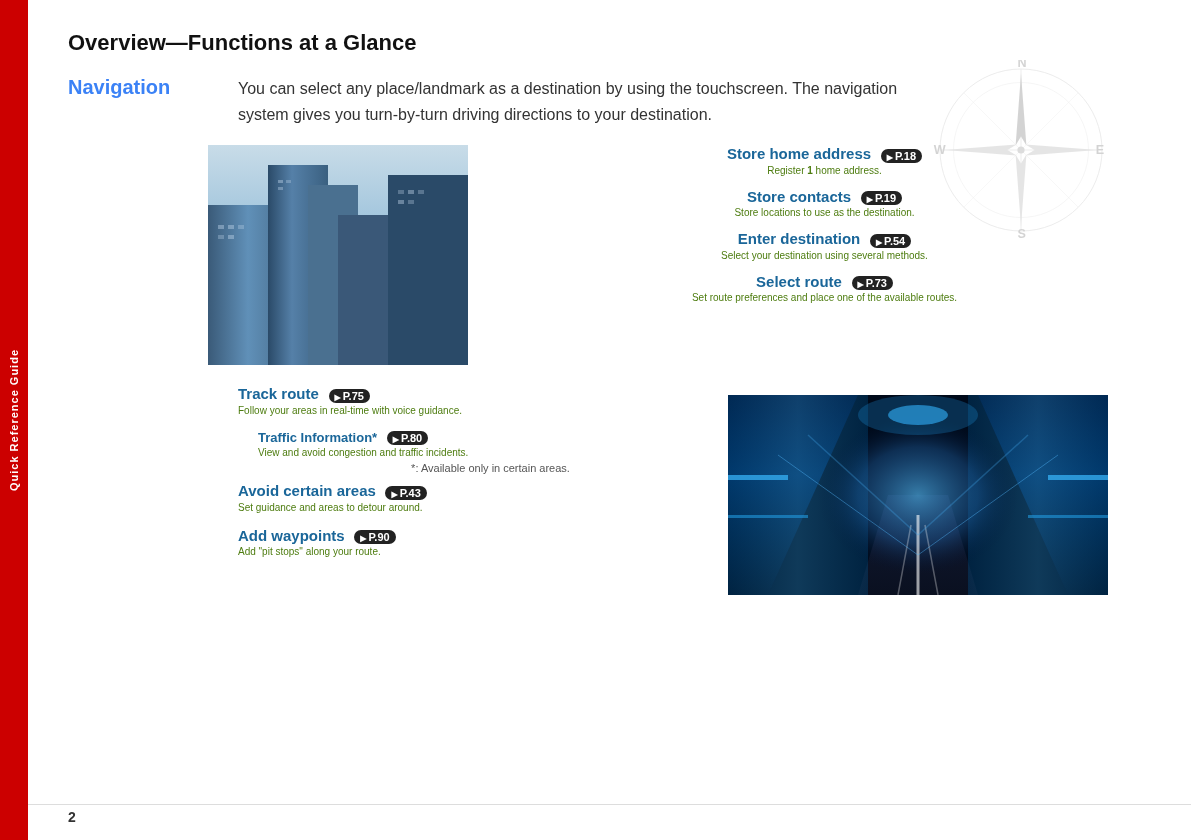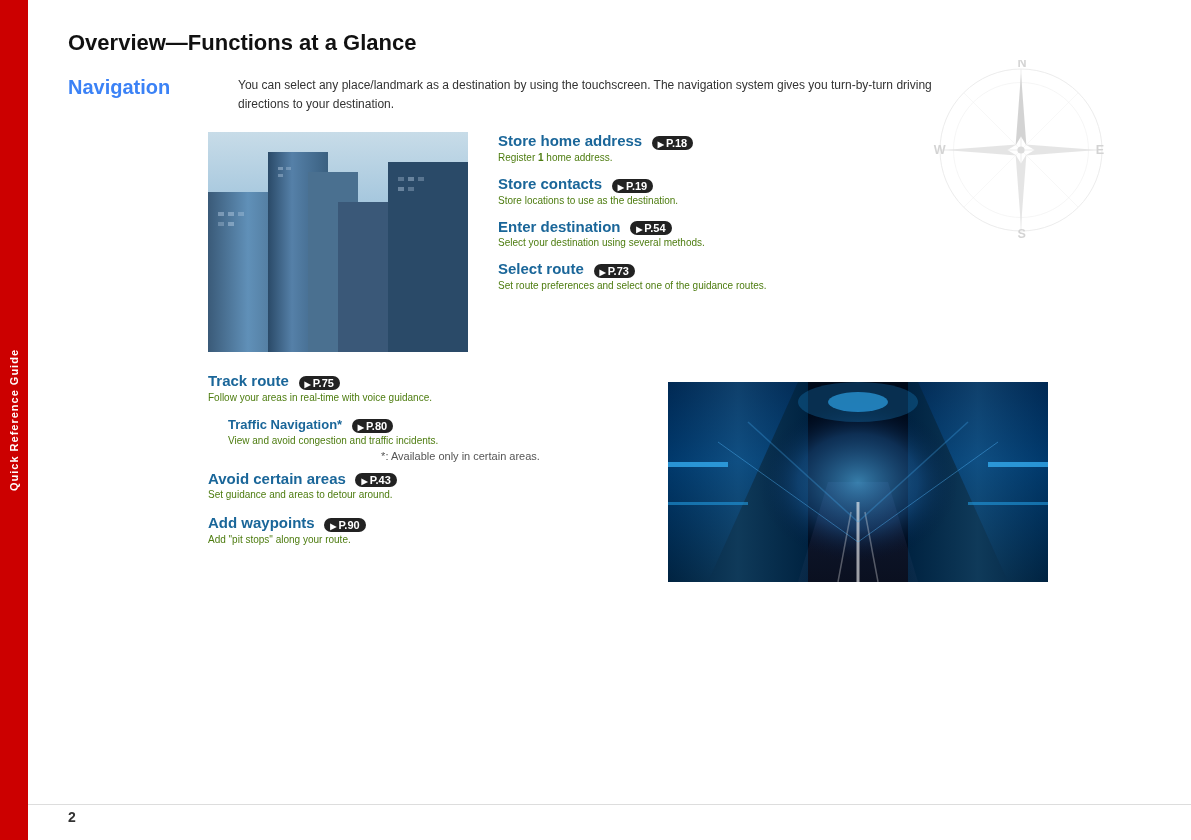--- a/index.html
+++ b/index.html
@@ -55,21 +55,21 @@
 
     .nav-label {
       color: #3b82f6;
       font-size: 20px;
       font-weight: bold;
       min-width: 140px;
       padding-top: 0;
     }
 
     .nav-description {
-      font-size: 12px;
+      font-size: 16px;
       color: #333;
       line-height: 1.6;
       max-width: 700px;
     }
 
     .image-placeholder {
       width: 260px;
       height: 220px;
       flex-shrink: 0;
       overflow: hidden;
@@ -150,20 +150,21 @@
       right: 80px;
       top: 60px;
       width: 180px;
       height: 180px;
       opacity: 0.25;
     }
 
     
     .bottom-section {
       display: flex;
+      gap: 30px;
       margin-top: 10px;
       margin-left: 0;
     }
 
     .bottom-features {
       flex: 1;
       max-width: 460px;
     }
 
     .bottom-feature-item {
@@ -265,21 +266,21 @@
 
   <h1 class="page-title">Overview—Functions at a Glance</h1>
 
   <div style="display:flex; gap:30px; margin-bottom:18px;">
     <div style="min-width:140px;">
       <span class="nav-label">Navigation</span>
     </div>
     <div class="nav-description">You can select any place/landmark as a destination by using the touchscreen. The navigation system gives you turn-by-turn driving directions to your destination.</div>
   </div>
 
-  <div style="display:flex; gap:0; margin-bottom:20px; margin-left:0;">
+  <div style="display:flex; gap:0; margin-bottom:20px; margin-left:0;text-align:center;">
     <div style="min-width:140px;"></div>
 
     <div class="image-placeholder">
       <div class="building-container">
         <svg viewBox="0 0 260 220" xmlns="http://www.w3.org/2000/svg">
           <defs>
             <linearGradient id="skyGrad" x1="0" y1="0" x2="0" y2="1">
               <stop offset="0%" stop-color="#c8dce8"></stop>
               <stop offset="60%" stop-color="#87b5d5"></stop>
               <stop offset="100%" stop-color="#4a7fa8"></stop>
@@ -336,38 +337,38 @@
 
       <div class="feature-item">
         <span class="feature-title">Enter destination</span>
         <span class="page-badge">P.54</span>
         <div class="feature-desc">Select your destination using several methods.</div>
       </div>
 
       <div class="feature-item">
         <span class="feature-title">Select route</span>
         <span class="page-badge">P.73</span>
-        <div class="feature-desc">Set route preferences and select one of the guidance routes.</div>
+        <div class="feature-desc">Set route preferences and place one of the available routes.</div>
       </div>
     </div>
   </div>
 
   <div class="bottom-section">
     <div style="min-width:140px;"></div>
 
     <div class="bottom-features">
 
       <div class="bottom-feature-item">
         <span class="feature-title">Track route</span>
         <span class="page-badge">P.75</span>
         <div class="feature-desc">Follow your areas in real-time with voice guidance.</div>
       </div>
 
       <div class="traffic-info-item">
-        <span class="traffic-info-title">Traffic Navigation*</span>
+        <span class="traffic-info-title">Traffic Information*</span>
         <span class="page-badge">P.80</span>
         <div class="feature-desc">View and avoid congestion and traffic incidents.</div>
         <div class="asterisk-note">*: Available only in certain areas.</div>
       </div>
 
       <div class="bottom-feature-item">
         <span class="feature-title">Avoid certain areas</span>
         <span class="page-badge">P.43</span>
         <div class="feature-desc">Set guidance and areas to detour around.</div>
       </div>

